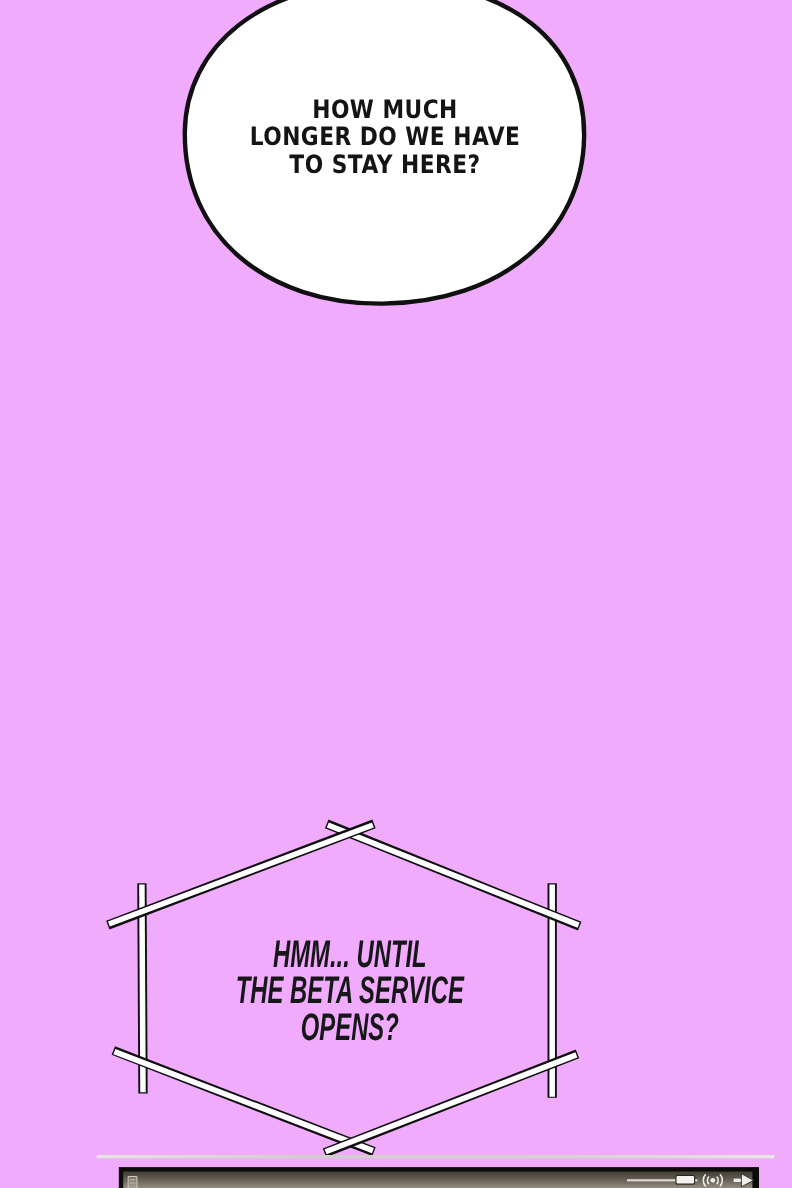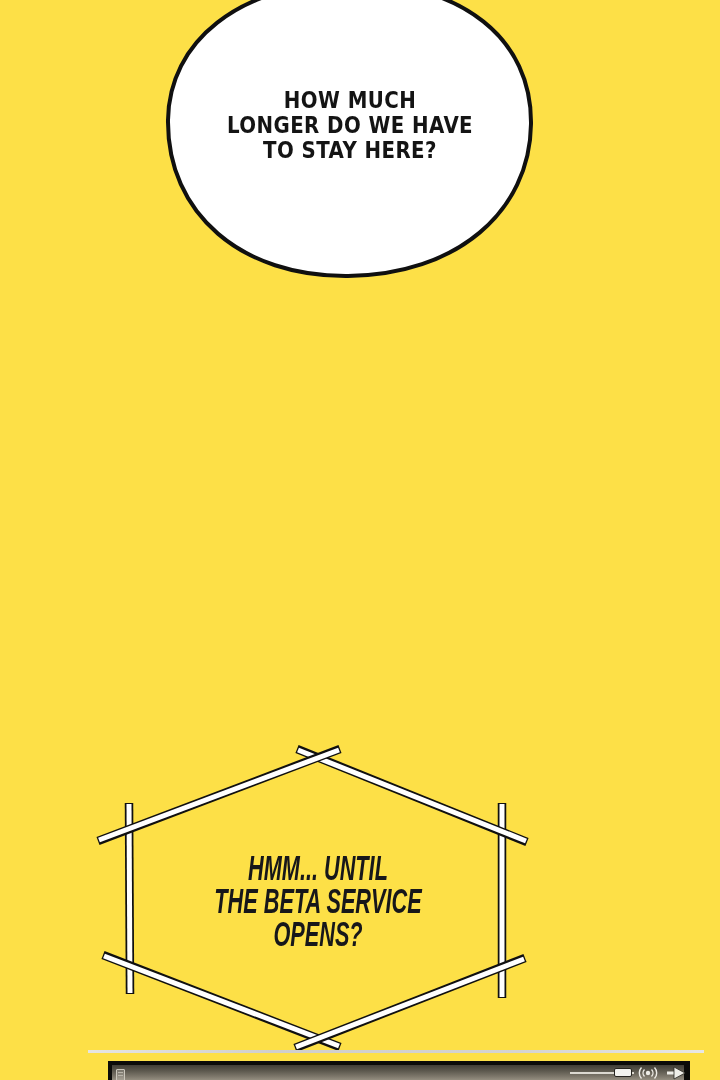--- a/index.html
+++ b/index.html
@@ -3,21 +3,21 @@
 <meta charset="utf-8">
 <style>
   html, body {
     margin: 0; padding: 0;
     background: #ffffff;
     font-family: "DejaVu Sans", sans-serif;
   }
   #canvas {
     position: relative;
     width: 720px; height: 1080px;
-    background: #fde047;
+    background: #f0abfc;
     overflow: hidden;
   }
   svg { display: block; }
   #bubble-layer {
     position: absolute; left: 0; top: 0;
   }
   
   .bubble1-text {
     position: absolute;
     left: 170px; top: 88px; width: 360px;

